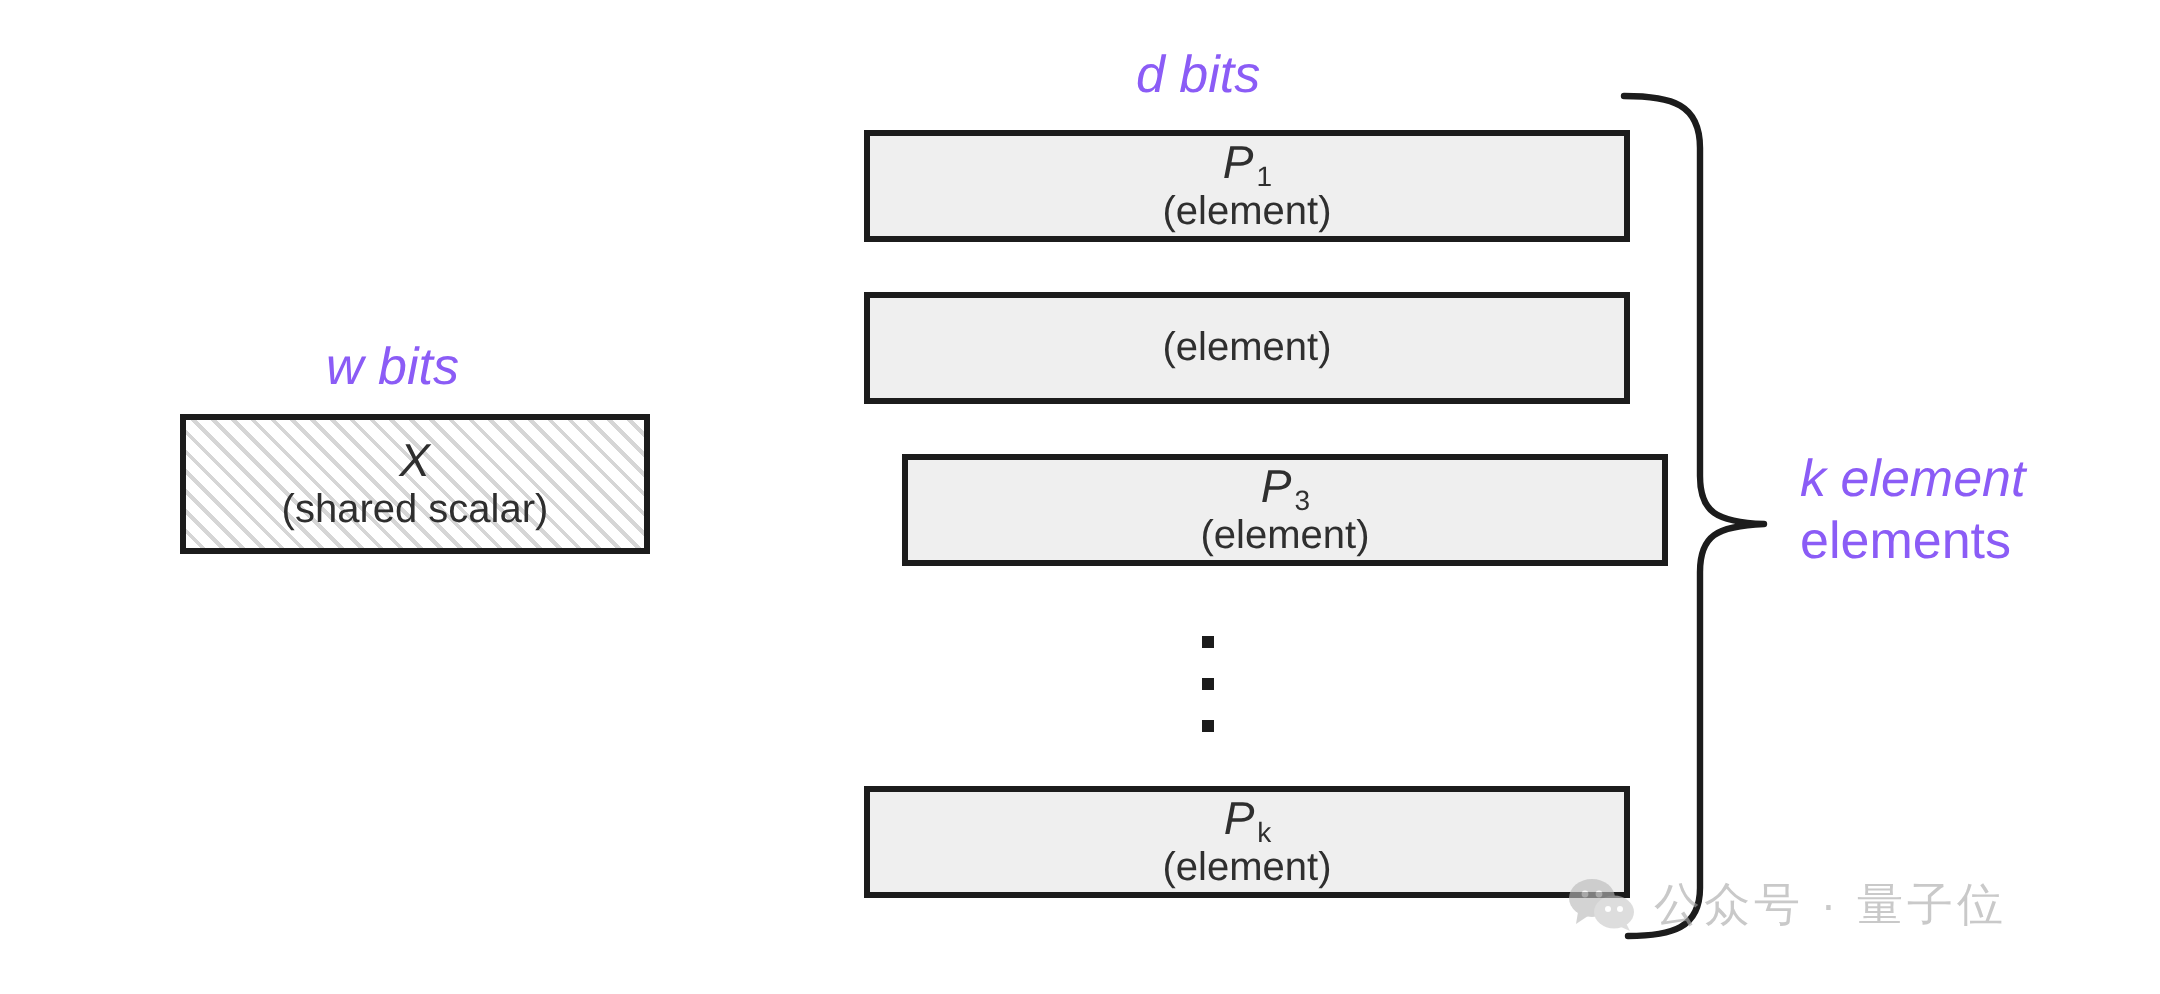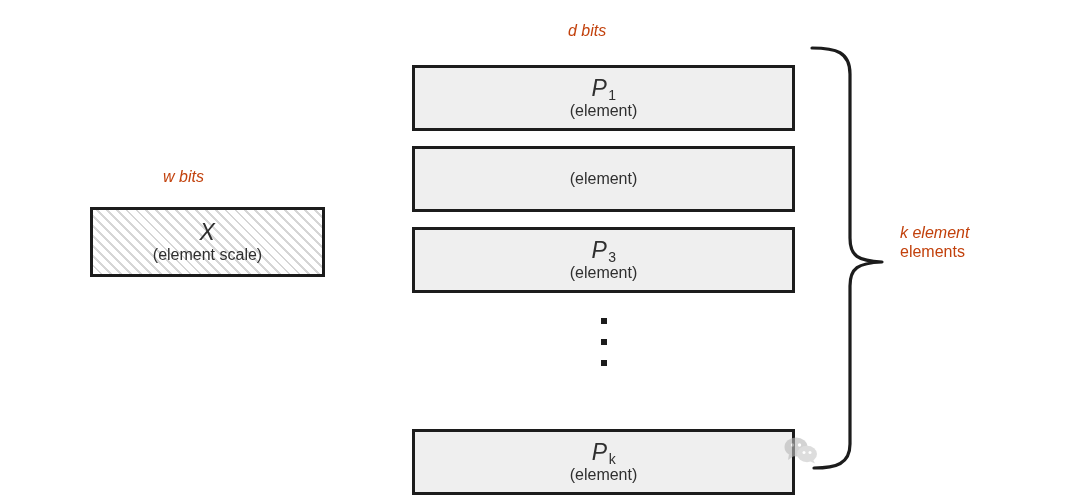--- a/index.html
+++ b/index.html
@@ -14,22 +14,22 @@
     position: relative;
     width: 1080px;
     height: 497px;
     background: #ffffff;
     overflow: hidden;
   }
 
   
   .lbl {
     position: absolute;
-    color: #c2410c;
-    font-size: 16px;
+    color: #8b5cf6;
+    font-size: 26px;
     line-height: 1.18;
     white-space: nowrap;
     font-family: "Liberation Sans", sans-serif;
   }
   .lbl .it {
     font-style: italic;
   }
 
   
   #scale-box {
@@ -46,23 +46,23 @@
         #ffffff 0px,
         #ffffff 5px,
         #d6d6d6 5px,
         #d6d6d6 7px
     );
   }
 
   
   .elem-box {
     position: absolute;
-    left: 412px;
+    left: 432px;
     width: 383px;
-    height: 66px;
+    height: 56px;
     box-sizing: border-box;
     border: 3px solid #1c1c1c;
     background: #efefef;
   }
 
   
   .box-text {
     position: absolute;
     left: 0;
     right: 0;
@@ -83,21 +83,21 @@
   .box-text .sym sub {
     font-style: normal;
     font-size: 14px;
     vertical-align: baseline;
     position: relative;
     top: 4px;
     left: 1px;
   }
   .box-text .sub-lbl {
     display: block;
-    font-size: 16px;
+    font-size: 20px;
   }
 
   
   #ellipsis {
     position: absolute;
     left: 601px;
     top: 318px;
     width: 8px;
   }
   #ellipsis i {
@@ -144,49 +144,49 @@
     <span class="it">w bits</span>
   </div>
 
   <div class="lbl" style="left:568px; top:22px;">
     <span class="it">d bits</span>
   </div>
 
   <div id="scale-box">
     <div class="box-text">
       <span class="sym">X</span>
-      <span class="sub-lbl">(element scale)</span>
+      <span class="sub-lbl">(shared scalar)</span>
     </div>
   </div>
 
   <div class="elem-box" style="top:65px;">
     <div class="box-text">
       <span class="sym">
         <span>P</span><sub>1</sub>
       </span>
       <span class="sub-lbl">(element)</span>
     </div>
   </div>
 
   <div class="elem-box" style="top:146px;">
     <div class="box-text">
       <span class="sub-lbl">(element)</span>
     </div>
   </div>
 
-  <div class="elem-box" style="top:227px;">
+  <div class="elem-box" style="top:227px;margin-left:19px;">
     <div class="box-text">
       <span class="sym">
         <span>P</span><sub>3</sub>
       </span>
       <span class="sub-lbl">(element)</span>
     </div>
   </div>
 
-  <div class="elem-box" style="top:393px;margin-top:36px;">
+  <div class="elem-box" style="top:393px;">
     <div class="box-text">
       <span class="sym">
         <span>P</span><sub>k</sub>
       </span>
       <span class="sub-lbl">(element)</span>
     </div>
   </div>
 
   <div id="ellipsis">
     <i></i>
@@ -213,15 +213,16 @@
     <svg width="34" height="27" viewBox="0 0 34 27">
       <ellipse cx="12" cy="10" rx="11.5" ry="9.5" fill="#b9b9b9"></ellipse>
       <path d="M 5 17 L 4 23 L 10 19 Z" fill="#b9b9b9"></path>
       <circle cx="8.5" cy="8" r="1.7" fill="#ffffff"></circle>
       <circle cx="15.5" cy="8" r="1.7" fill="#ffffff"></circle>
       <ellipse cx="23" cy="17" rx="10" ry="8.2" fill="#c9c9c9"></ellipse>
       <path d="M 29 22.5 L 31 26.5 L 26.5 24.5 Z" fill="#c9c9c9"></path>
       <circle cx="20" cy="15.5" r="1.5" fill="#ffffff"></circle>
       <circle cx="26" cy="15.5" r="1.5" fill="#ffffff"></circle>
     </svg>
+    <span class="wm-text">公众号 · 量子位</span>
   </div>
 
 </div>
 
 </body></html>

